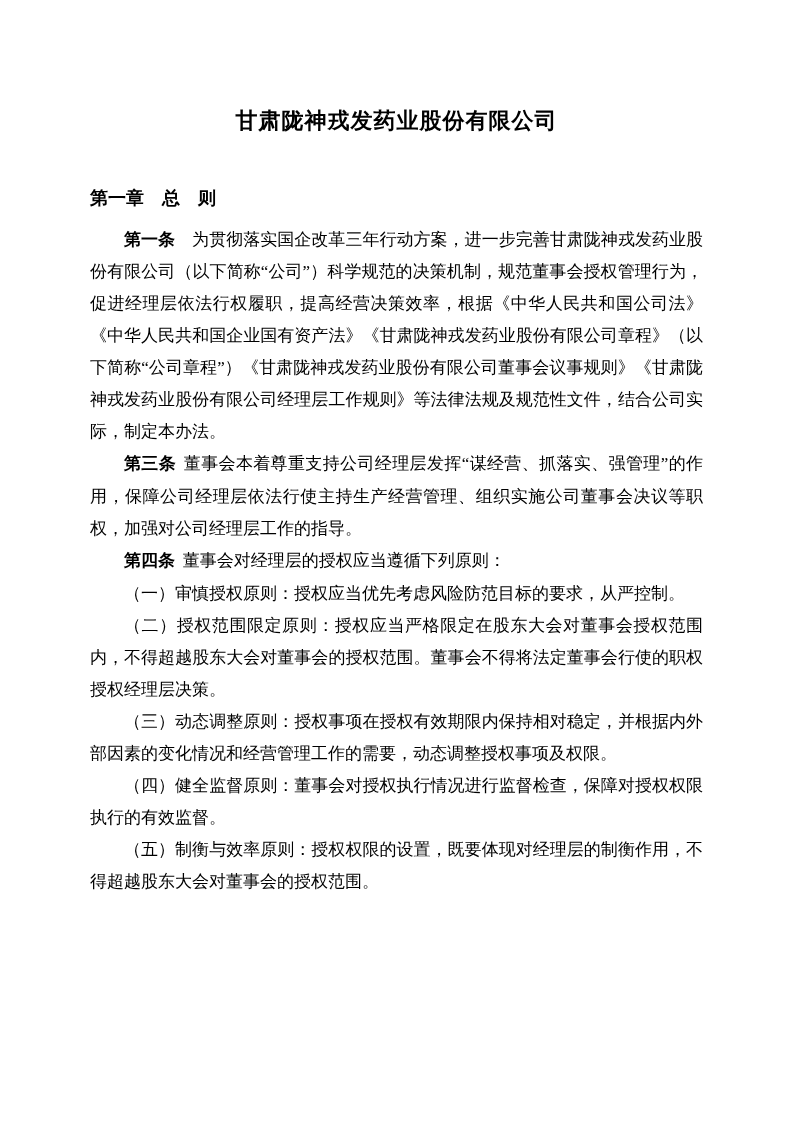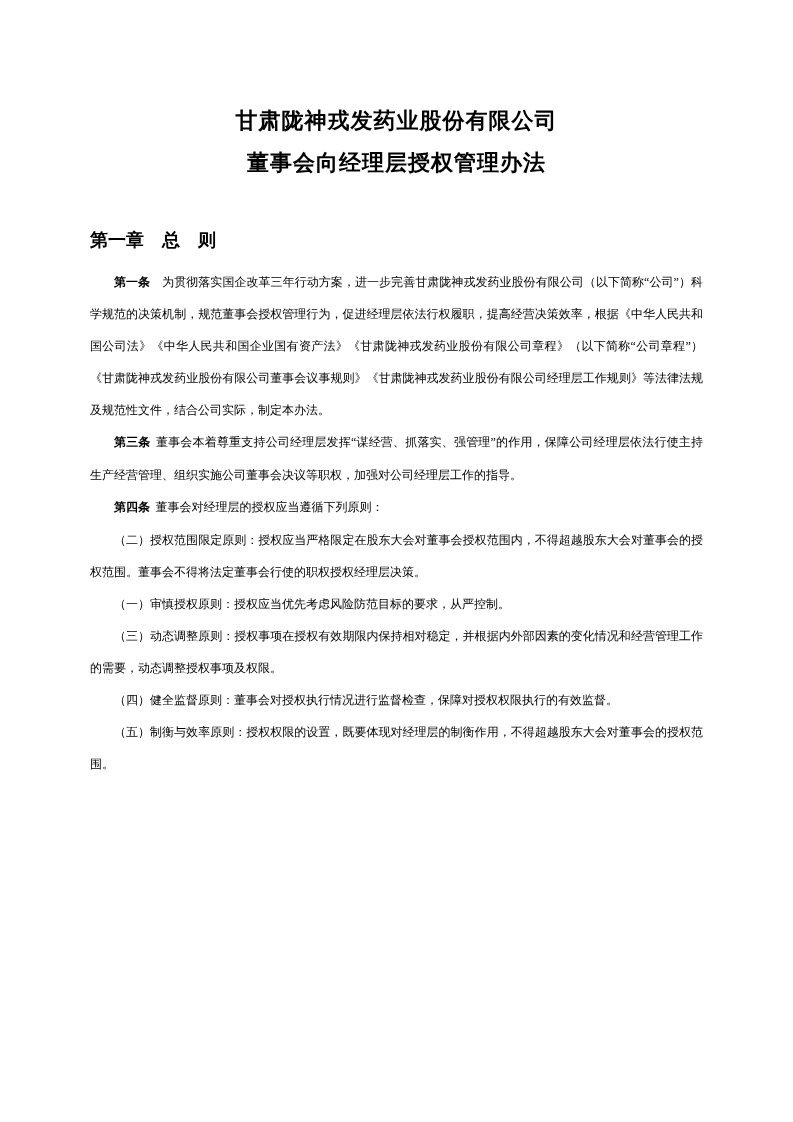--- a/index.html
+++ b/index.html
@@ -29,21 +29,21 @@
     line-height: 42px;
     letter-spacing: 1px;
   }
   .chapter-heading {
     font-size: 18px;
     font-weight: bold;
     margin: 44px 0 14px 0;
     line-height: 24px;
   }
   .body-text p {
-    font-size: 12px;
+    font-size: 17px;
     line-height: 32px;
     text-align: justify;
     text-indent: 2em;
     margin: 0;
   }
   .article-label {
     font-weight: bold;
   }
   .article-label.gap-wide {
     margin-right: 1em;
@@ -52,34 +52,33 @@
     margin-right: 0.45em;
     font-family: Liberation Mono, monospace;
   }
 </style>
 </head>
 <body>
 
 <div class="page">
 
   <h1 class="doc-title">甘肃陇神戎发药业股份有限公司</h1>
-  <h1 class="doc-title">董事会向经理层授权管理办法</h1>
 
   <h2 class="chapter-heading">第一章　总　则</h2>
 
   <div class="body-text">
 
     <p><span class="article-label gap-wide">第一条</span><span>为贯彻落实国企改革三年行动方案，进一步完善甘肃陇神戎发药业股份有限公司（以下简称“公司”）科学规范的决策机制，规范董事会授权管理行为，促进经理层依法行权履职，提高经营决策效率，根据《中华人民共和国公司法》《中华人民共和国企业国有资产法》《甘肃陇神戎发药业股份有限公司章程》（以下简称“公司章程”）《甘肃陇神戎发药业股份有限公司董事会议事规则》《甘肃陇神戎发药业股份有限公司经理层工作规则》等法律法规及规范性文件，结合公司实际，制定本办法。</span></p>
 
 
     <p><span class="article-label gap-narrow">第三条</span><span>董事会本着尊重支持公司经理层发挥“谋经营、抓落实、强管理”的作用，保障公司经理层依法行使主持生产经营管理、组织实施公司董事会决议等职权，加强对公司经理层工作的指导。</span></p>
 
     <p><span class="article-label gap-narrow">第四条</span><span>董事会对经理层的授权应当遵循下列原则：</span></p>
 
+    <p>（一）审慎授权原则：授权应当优先考虑风险防范目标的要求，从严控制。</p>
     <p>（二）授权范围限定原则：授权应当严格限定在股东大会对董事会授权范围内，不得超越股东大会对董事会的授权范围。董事会不得将法定董事会行使的职权授权经理层决策。</p>
-    <p>（一）审慎授权原则：授权应当优先考虑风险防范目标的要求，从严控制。</p>
     <p>（三）动态调整原则：授权事项在授权有效期限内保持相对稳定，并根据内外部因素的变化情况和经营管理工作的需要，动态调整授权事项及权限。</p>
     <p>（四）健全监督原则：董事会对授权执行情况进行监督检查，保障对授权权限执行的有效监督。</p>
     <p>（五）制衡与效率原则：授权权限的设置，既要体现对经理层的制衡作用，不得超越股东大会对董事会的授权范围。</p>
 
   </div>
 
 </div>
 
 </body></html>

